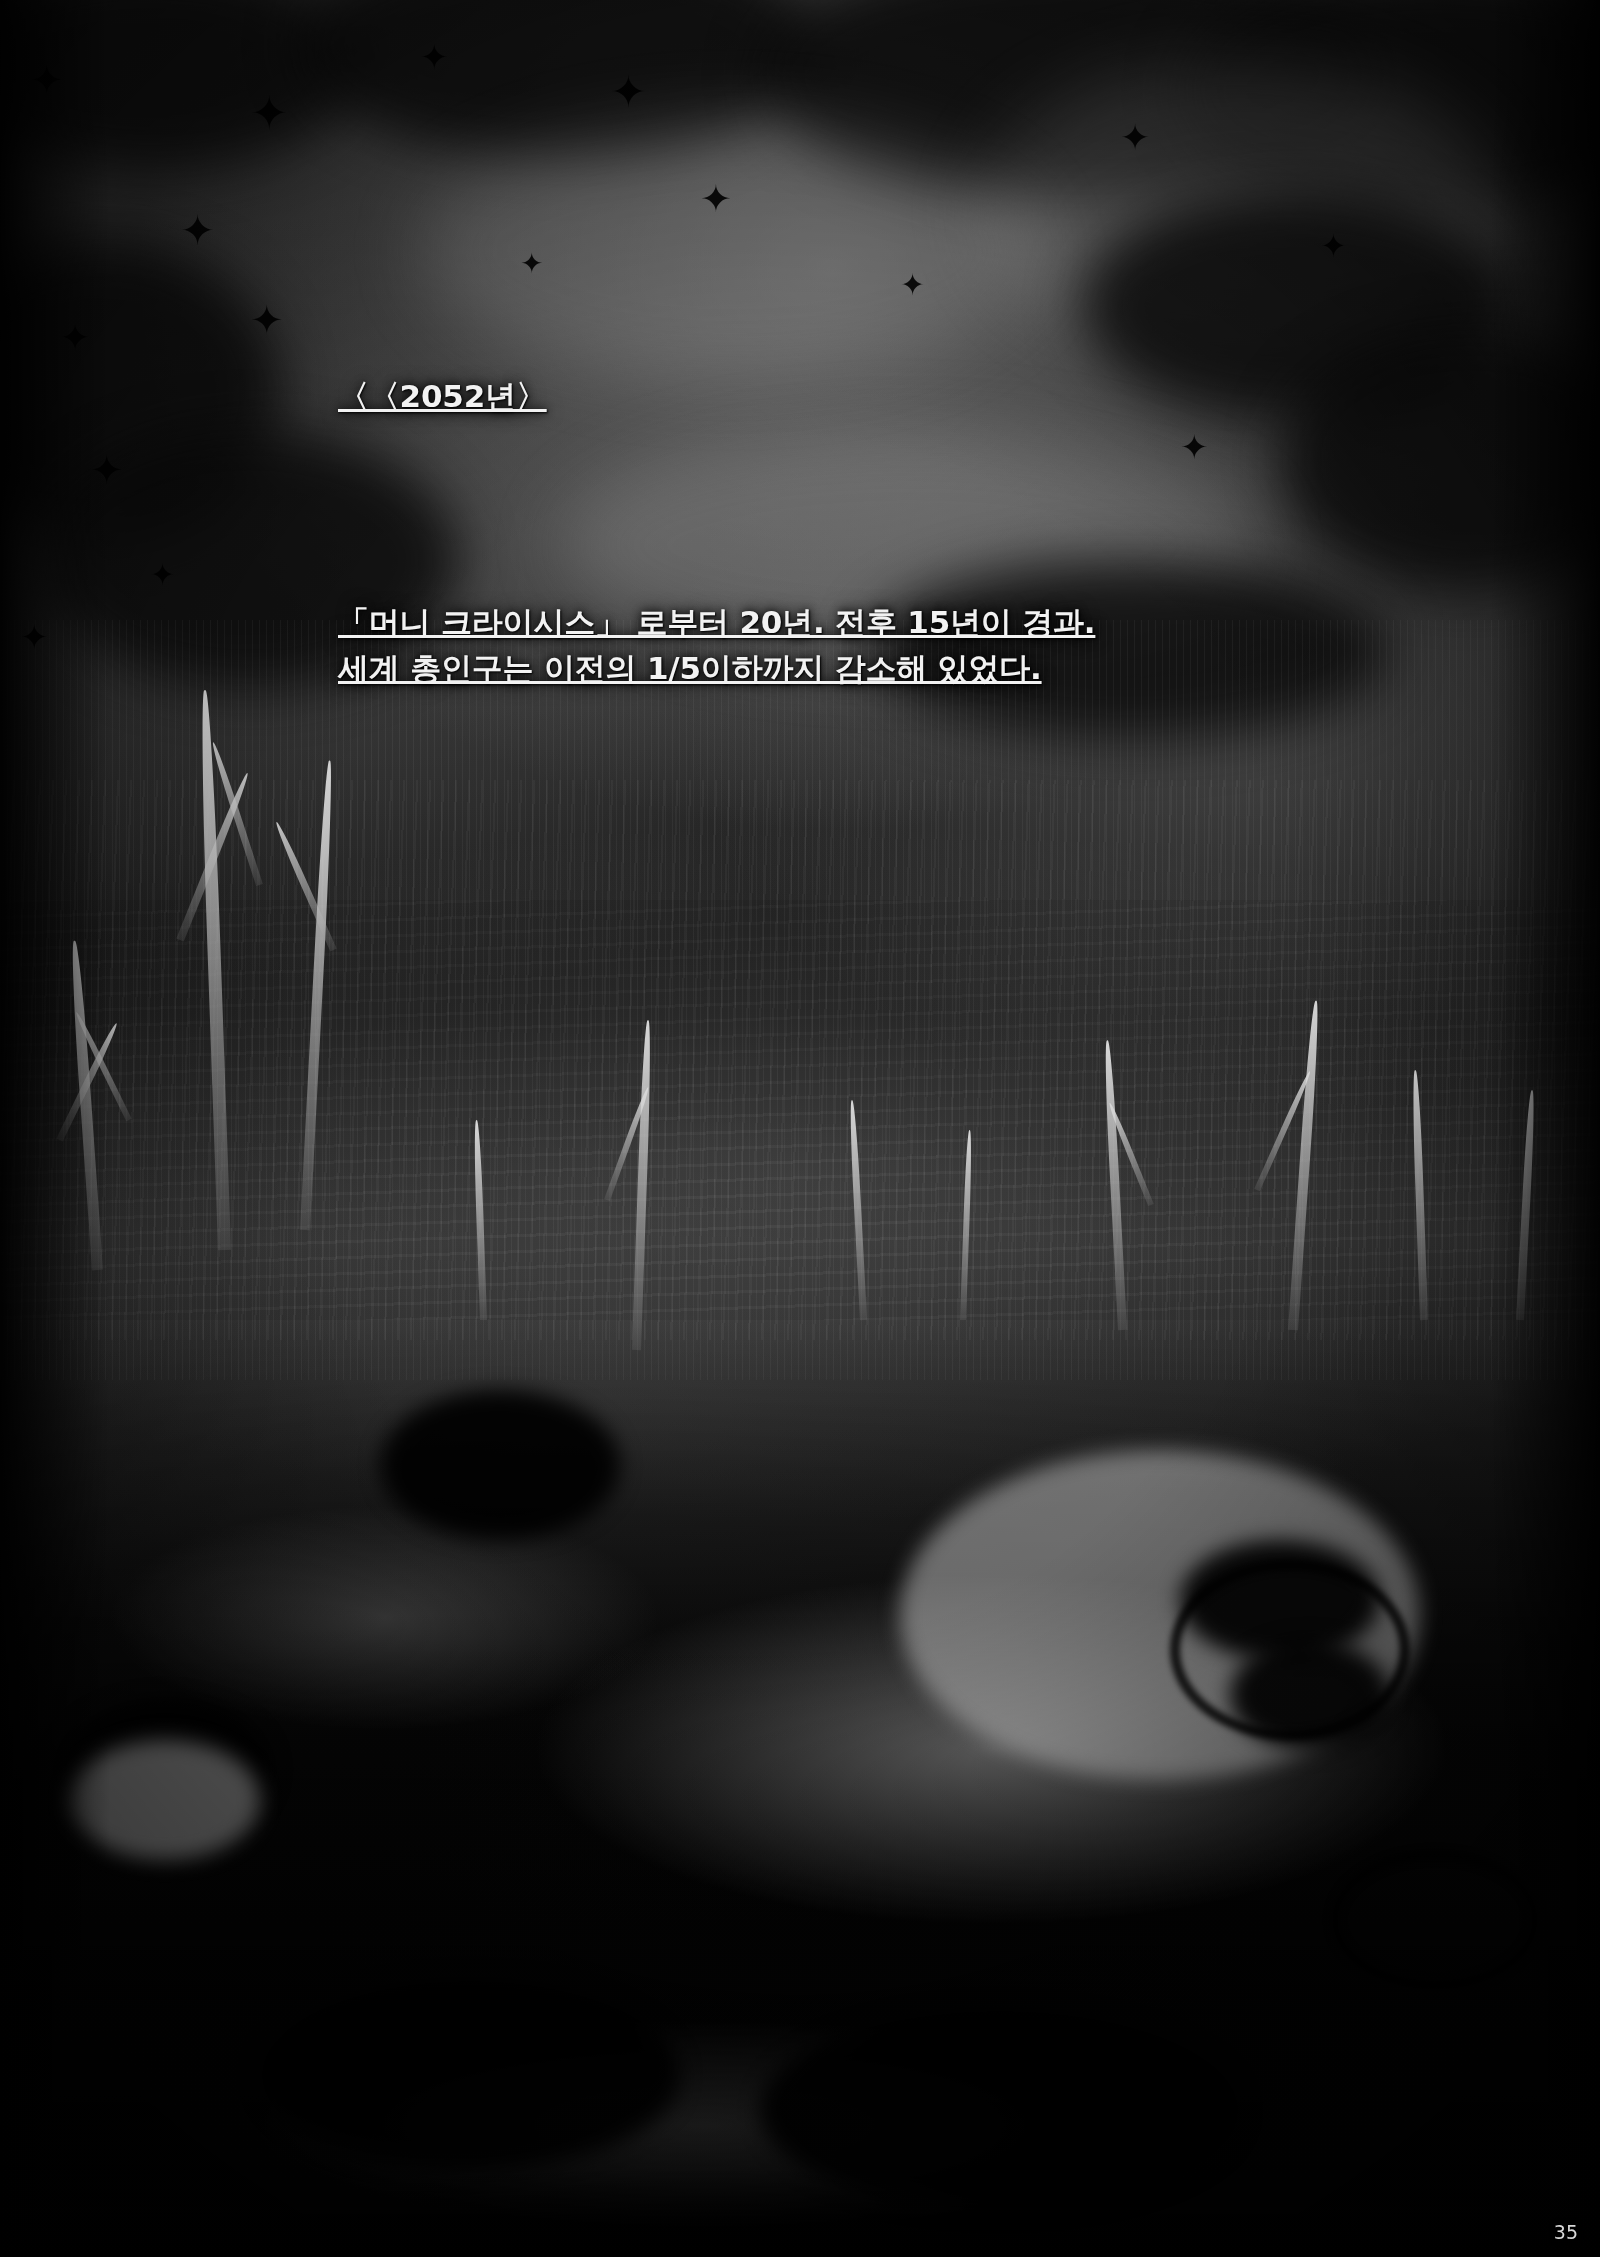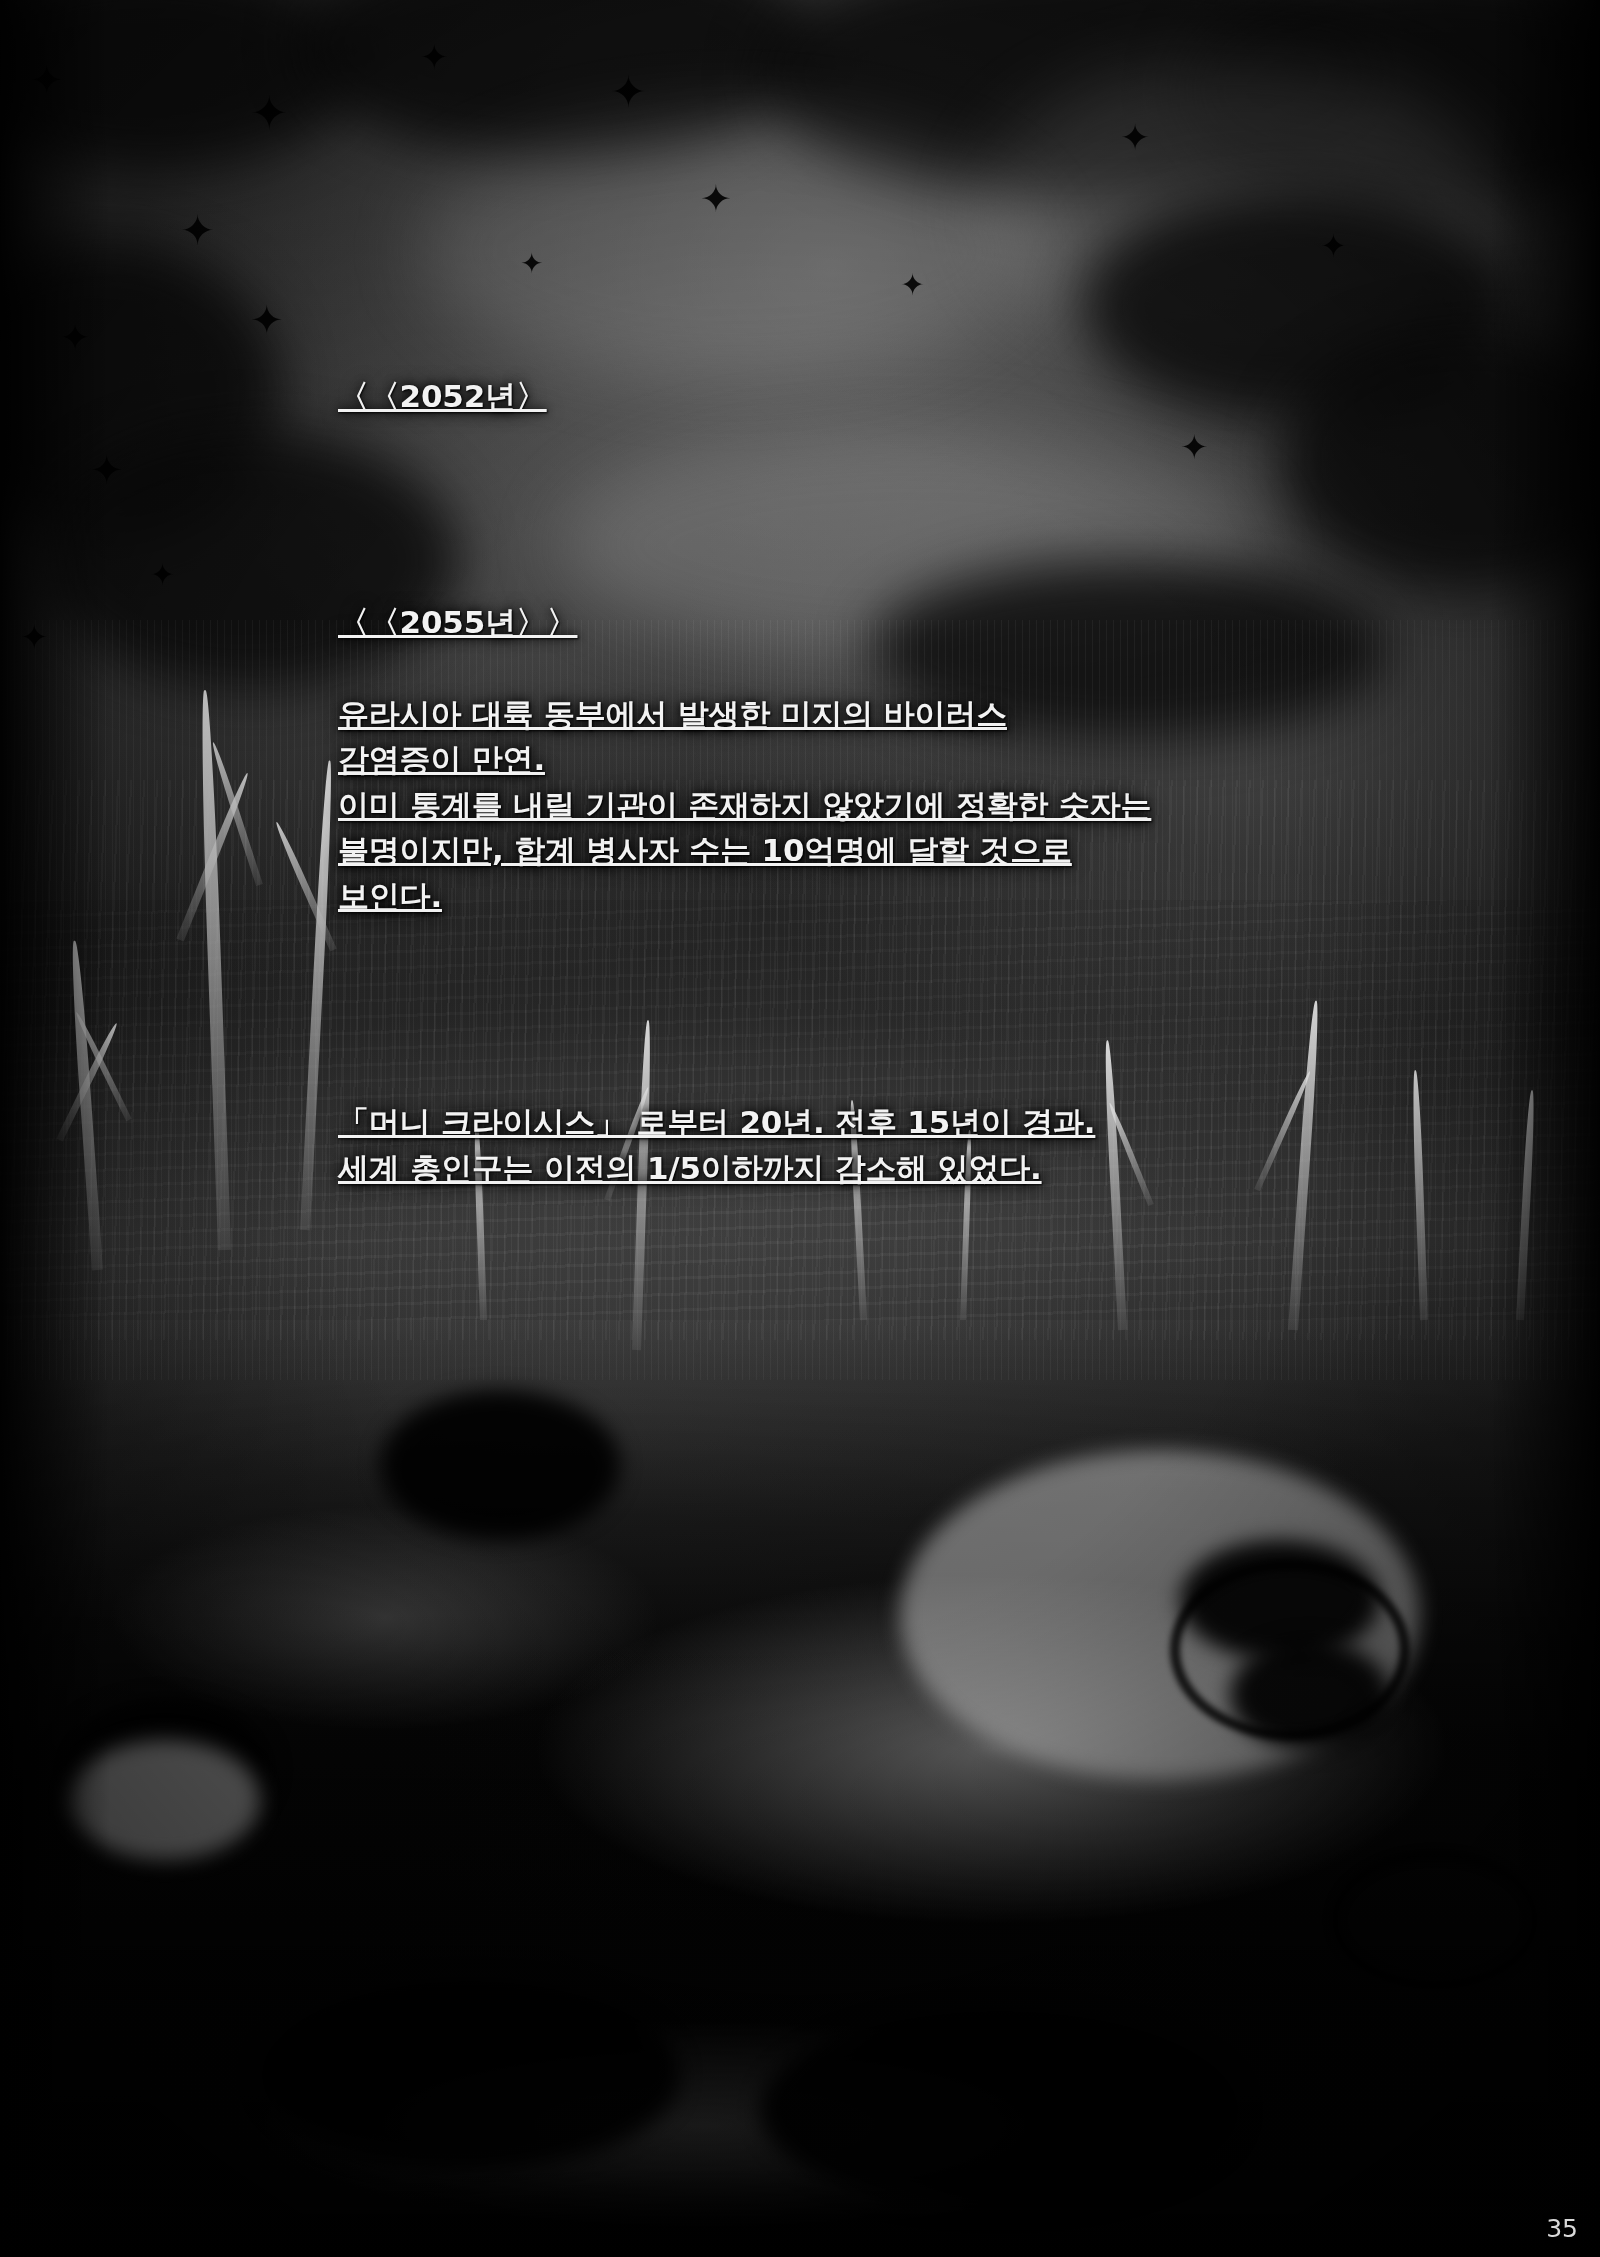--- a/index.html
+++ b/index.html
@@ -191,21 +191,21 @@
       1px 1px 2px rgba(0,0,0,0.95);
     letter-spacing: -0.2px;
     white-space: pre-line;
   }
 
   .page-number {
     position: absolute;
     right: 22px;
     bottom: 14px;
     color: #d8d8d8;
-    font-size: 25px;
+    font-size: 19px;
     font-family: "DejaVu Sans", sans-serif;
     text-shadow: 0 0 6px rgba(0,0,0,0.9);
   }
 </style>
 </head>
 <body>
 
 <div class="page">
 
   <div class="bg-base"></div>
@@ -283,28 +283,20 @@
   <div class="blob pale" style="left:70px;   top:1740px; width:190px; height:120px;"></div>
 
   <div class="vignette"></div>
   <div class="edge-fade"></div>
 
   <div class="narration">
     <div class="block">
       <div>〈〈2052년〉</div>
     </div>
     <div class="block">
-      <div>〈〈2055년〉〉</div>
-      <div>유라시아 대륙 동부에서 발생한 미지의 바이러스
-감염증이 만연.
-이미 통계를 내릴 기관이 존재하지 않았기에 정확한 숫자는
-불명이지만, 합계 병사자 수는 10억명에 달할 것으로
-보인다.</div>
-    </div>
-    <div class="block">
       <div>「머니 크라이시스」 로부터 20년. 전후 15년이 경과.
 세계 총인구는  이전의 1/5이하까지 감소해 있었다.</div>
     </div>
   </div>
 
 
   <div class="page-number">35</div>
 </div>
 
 </body></html>

